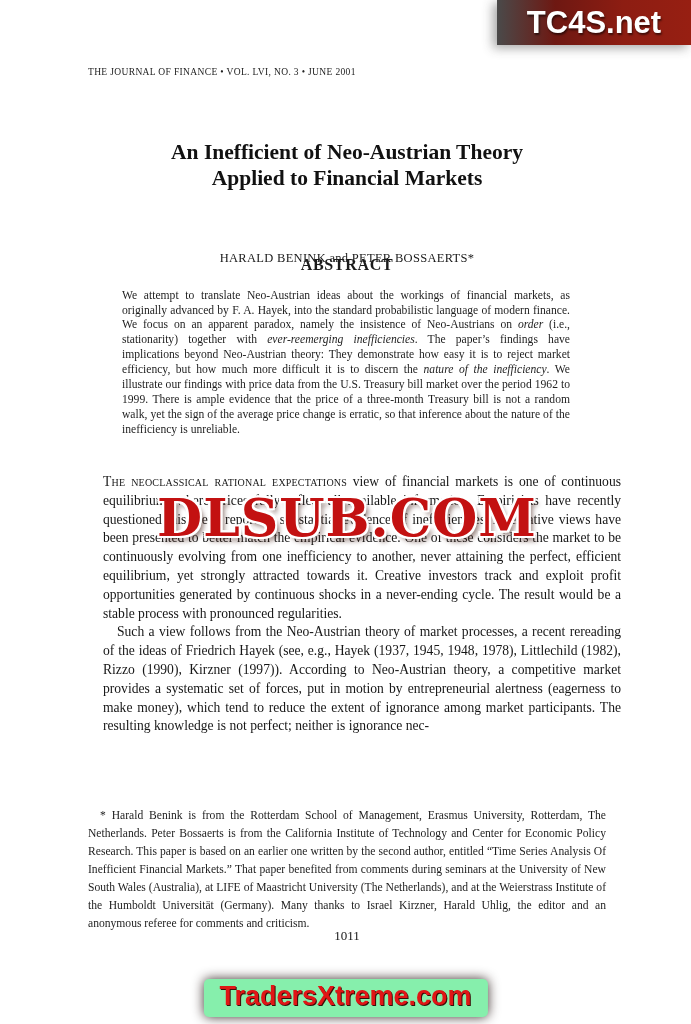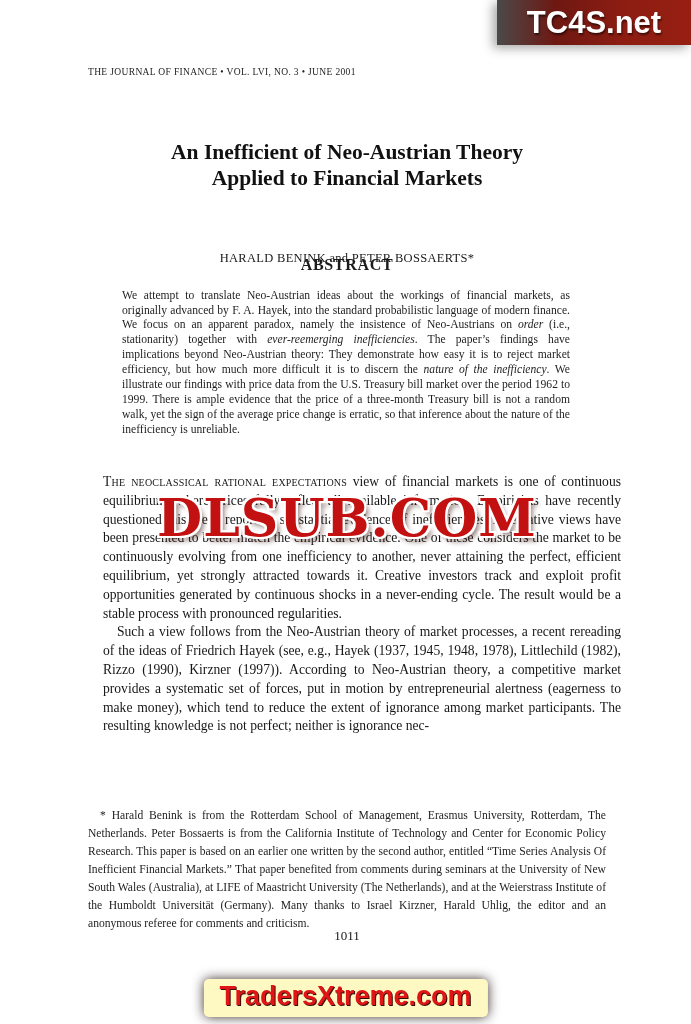--- a/index.html
+++ b/index.html
@@ -46,21 +46,21 @@
   .wm-center{
     position:absolute;top:487px;left:88px;width:518px;text-align:center;
     font-family:"DejaVu Serif", serif;font-weight:700;font-size:52px;letter-spacing:1px;color:#c31111;
     text-shadow:
       -2px -2px 0 #fff, 2px -2px 0 #fff, -2px 2px 0 #fff, 2px 2px 0 #fff,
       -2px 0 0 #fff, 2px 0 0 #fff, 0 -2px 0 #fff, 0 2px 0 #fff,
       4px 5px 5px rgba(70,35,25,.55);
   }
   .wm-bottom{
     position:absolute;left:50%;bottom:7px;transform:translateX(-50%);
-    background:#fef9c3;border-radius:5px;padding:2px 16px 5px;
+    background:#86efac;border-radius:5px;padding:2px 16px 5px;
     box-shadow:0 0 12px rgba(26,11,8,.85);
     white-space:nowrap;
   }
   .wm-bottom .wm-bottom-text{
     font-family:"Liberation Sans", sans-serif;font-weight:700;font-size:27px;color:#e01616;
     text-shadow:1px 1px 0 #3a0d08;
   }
 </style>
 </head>
 <body>

